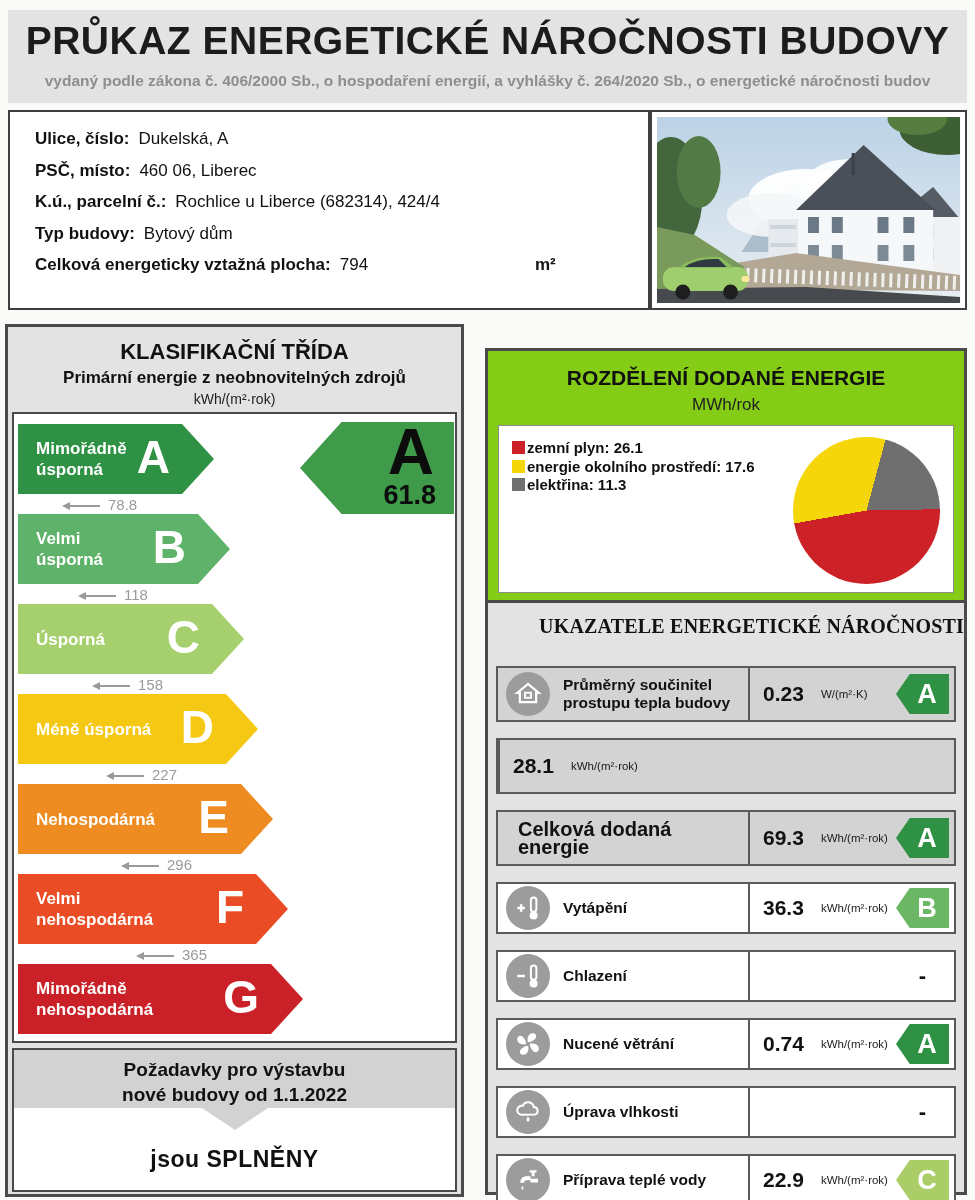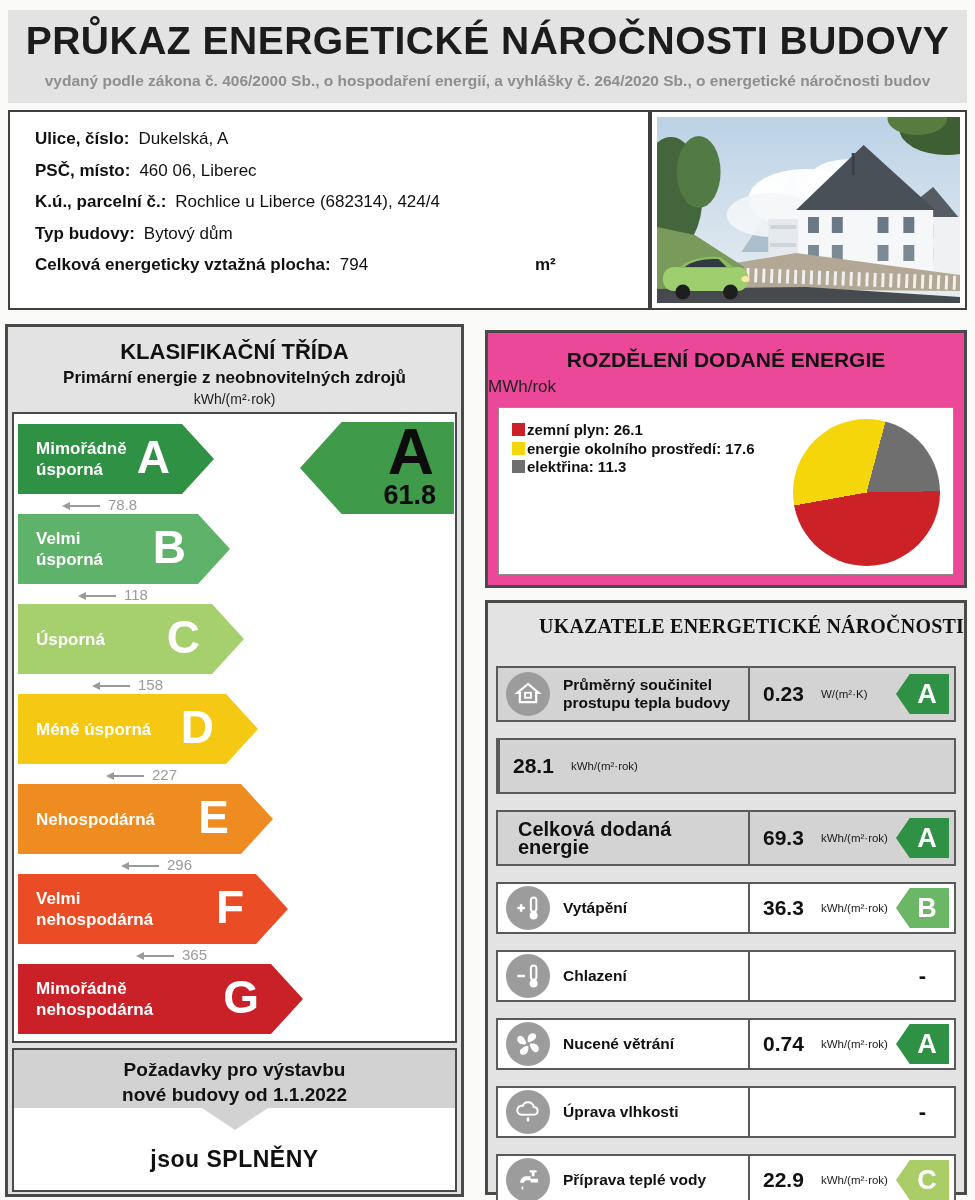--- a/index.html
+++ b/index.html
@@ -51,23 +51,23 @@
   .big-value { position:absolute; right:18px; bottom:3px; font-size:27px; font-weight:bold; color:#0c0c0c; }
 
   
   .req-box { position:absolute; left:4px; top:721px; width:445px; height:144px; background:#fff; border:2px solid #4a4a4a; }
   .req-head { height:58px; background:#d2d2d2; text-align:center; font-weight:bold; font-size:19px; line-height:25px; padding-top:7px; white-space:pre-line; position:relative; }
   .req-chevron { position:absolute; left:50%; top:58px; transform:translateX(-50%); width:0; height:0;
                  border-left:33px solid transparent; border-right:33px solid transparent; border-top:22px solid #d2d2d2; }
   .req-status { position:absolute; left:0; right:0; bottom:17px; text-align:center; font-weight:bold; font-size:23px; letter-spacing:.5px; }
 
   
-  .pie-panel { position:absolute; left:485px; top:330px; width:482px; height:258px; background:#ec4899; border:3px solid #4a4a4a; }
+  .pie-panel { position:absolute; left:485px; top:348px; width:482px; height:258px; background:#84cc16; border:3px solid #4a4a4a; }
   .pie-title { text-align:center; font-weight:bold; font-size:21px; margin-top:15px; }
-  .pie-unit { text-align:left; font-size:17px; margin-top:5px; color:#222; }
+  .pie-unit { text-align:center; font-size:17px; margin-top:5px; color:#222; }
   .pie-inner { position:absolute; left:10px; top:74px; width:456px; height:168px; background:#fff; border:1px solid #8e8e8e; }
   .legend { position:absolute; left:13px; top:13px; }
   .legend-item { font-size:15px; font-weight:bold; line-height:18.5px; white-space:nowrap; }
   .sw { display:inline-block; width:13px; height:13px; margin-right:2px; vertical-align:-1px; }
   .pie { position:absolute; left:294px; top:11px; width:147px; height:147px; border-radius:50%; }
 
   
   .ind-panel { position:absolute; left:485px; top:600px; width:482px; height:595px; background:#e3e3e3; border:3px solid #4a4a4a; }
   .ind-title { text-align:right; font-weight:bold; font-size:20px; margin-top:12px; letter-spacing:.2px;font-family:Liberation Serif, serif; }
   .ind-rows { position:absolute; left:8px; top:47px; width:460px; }

